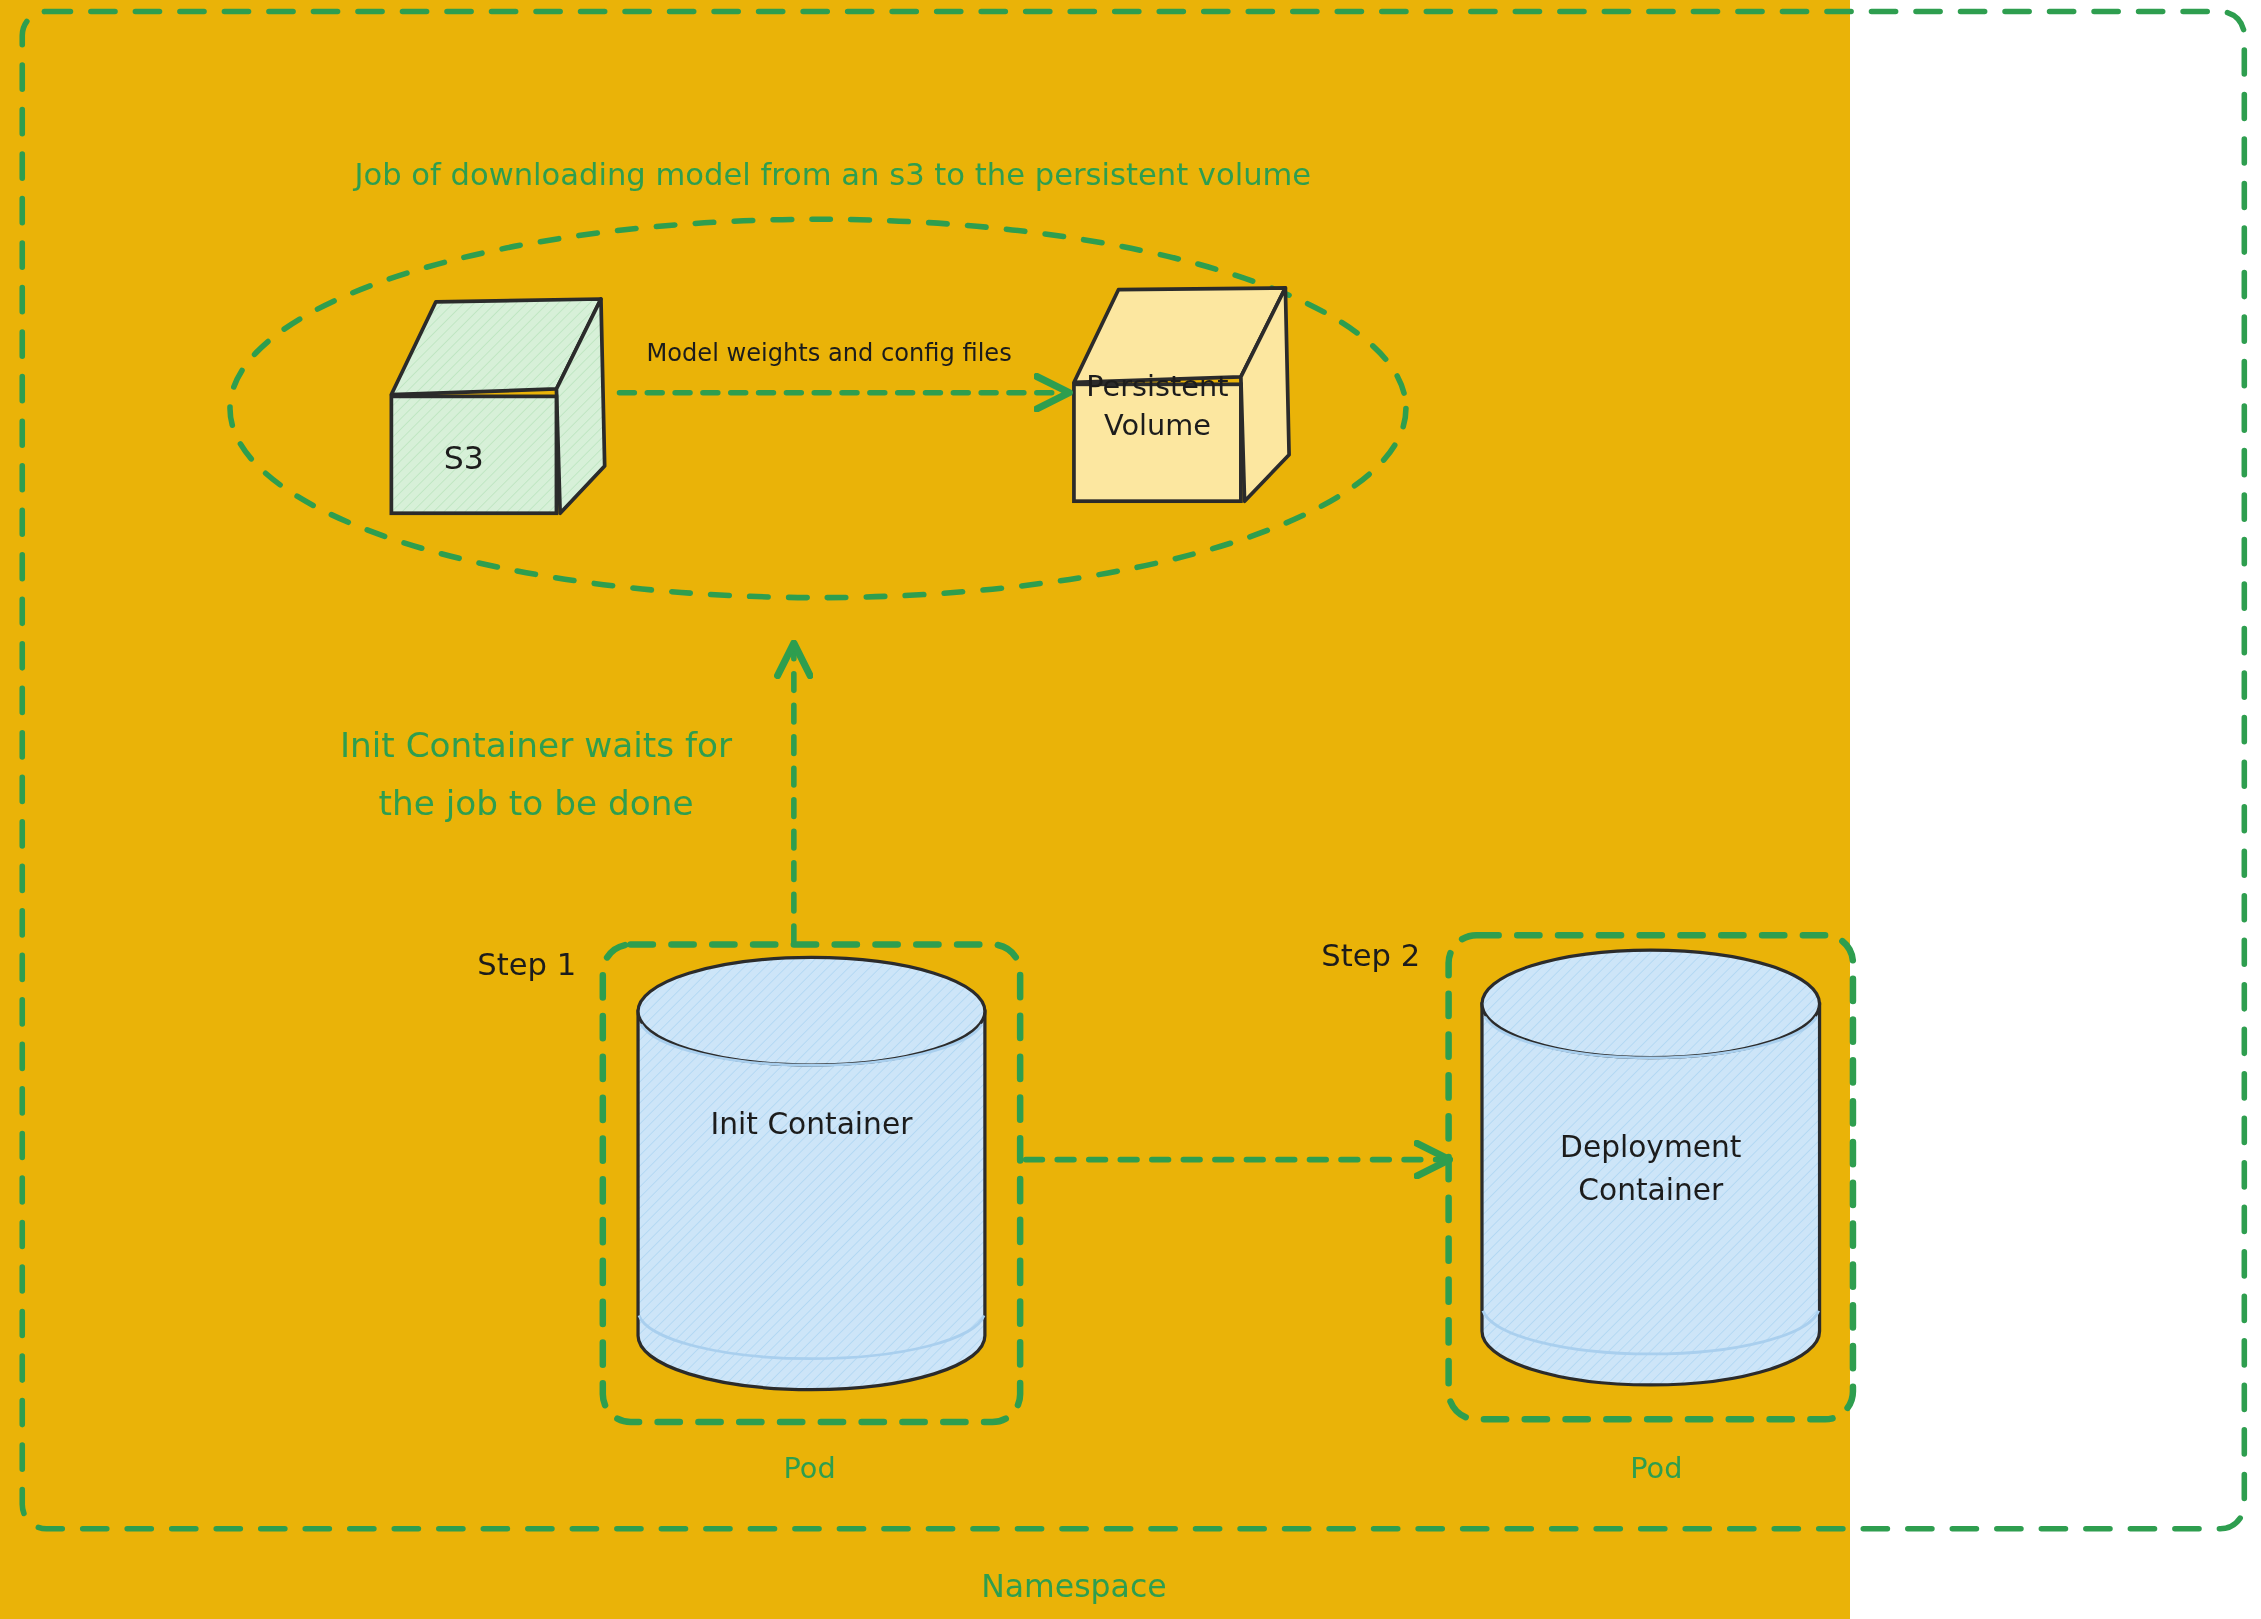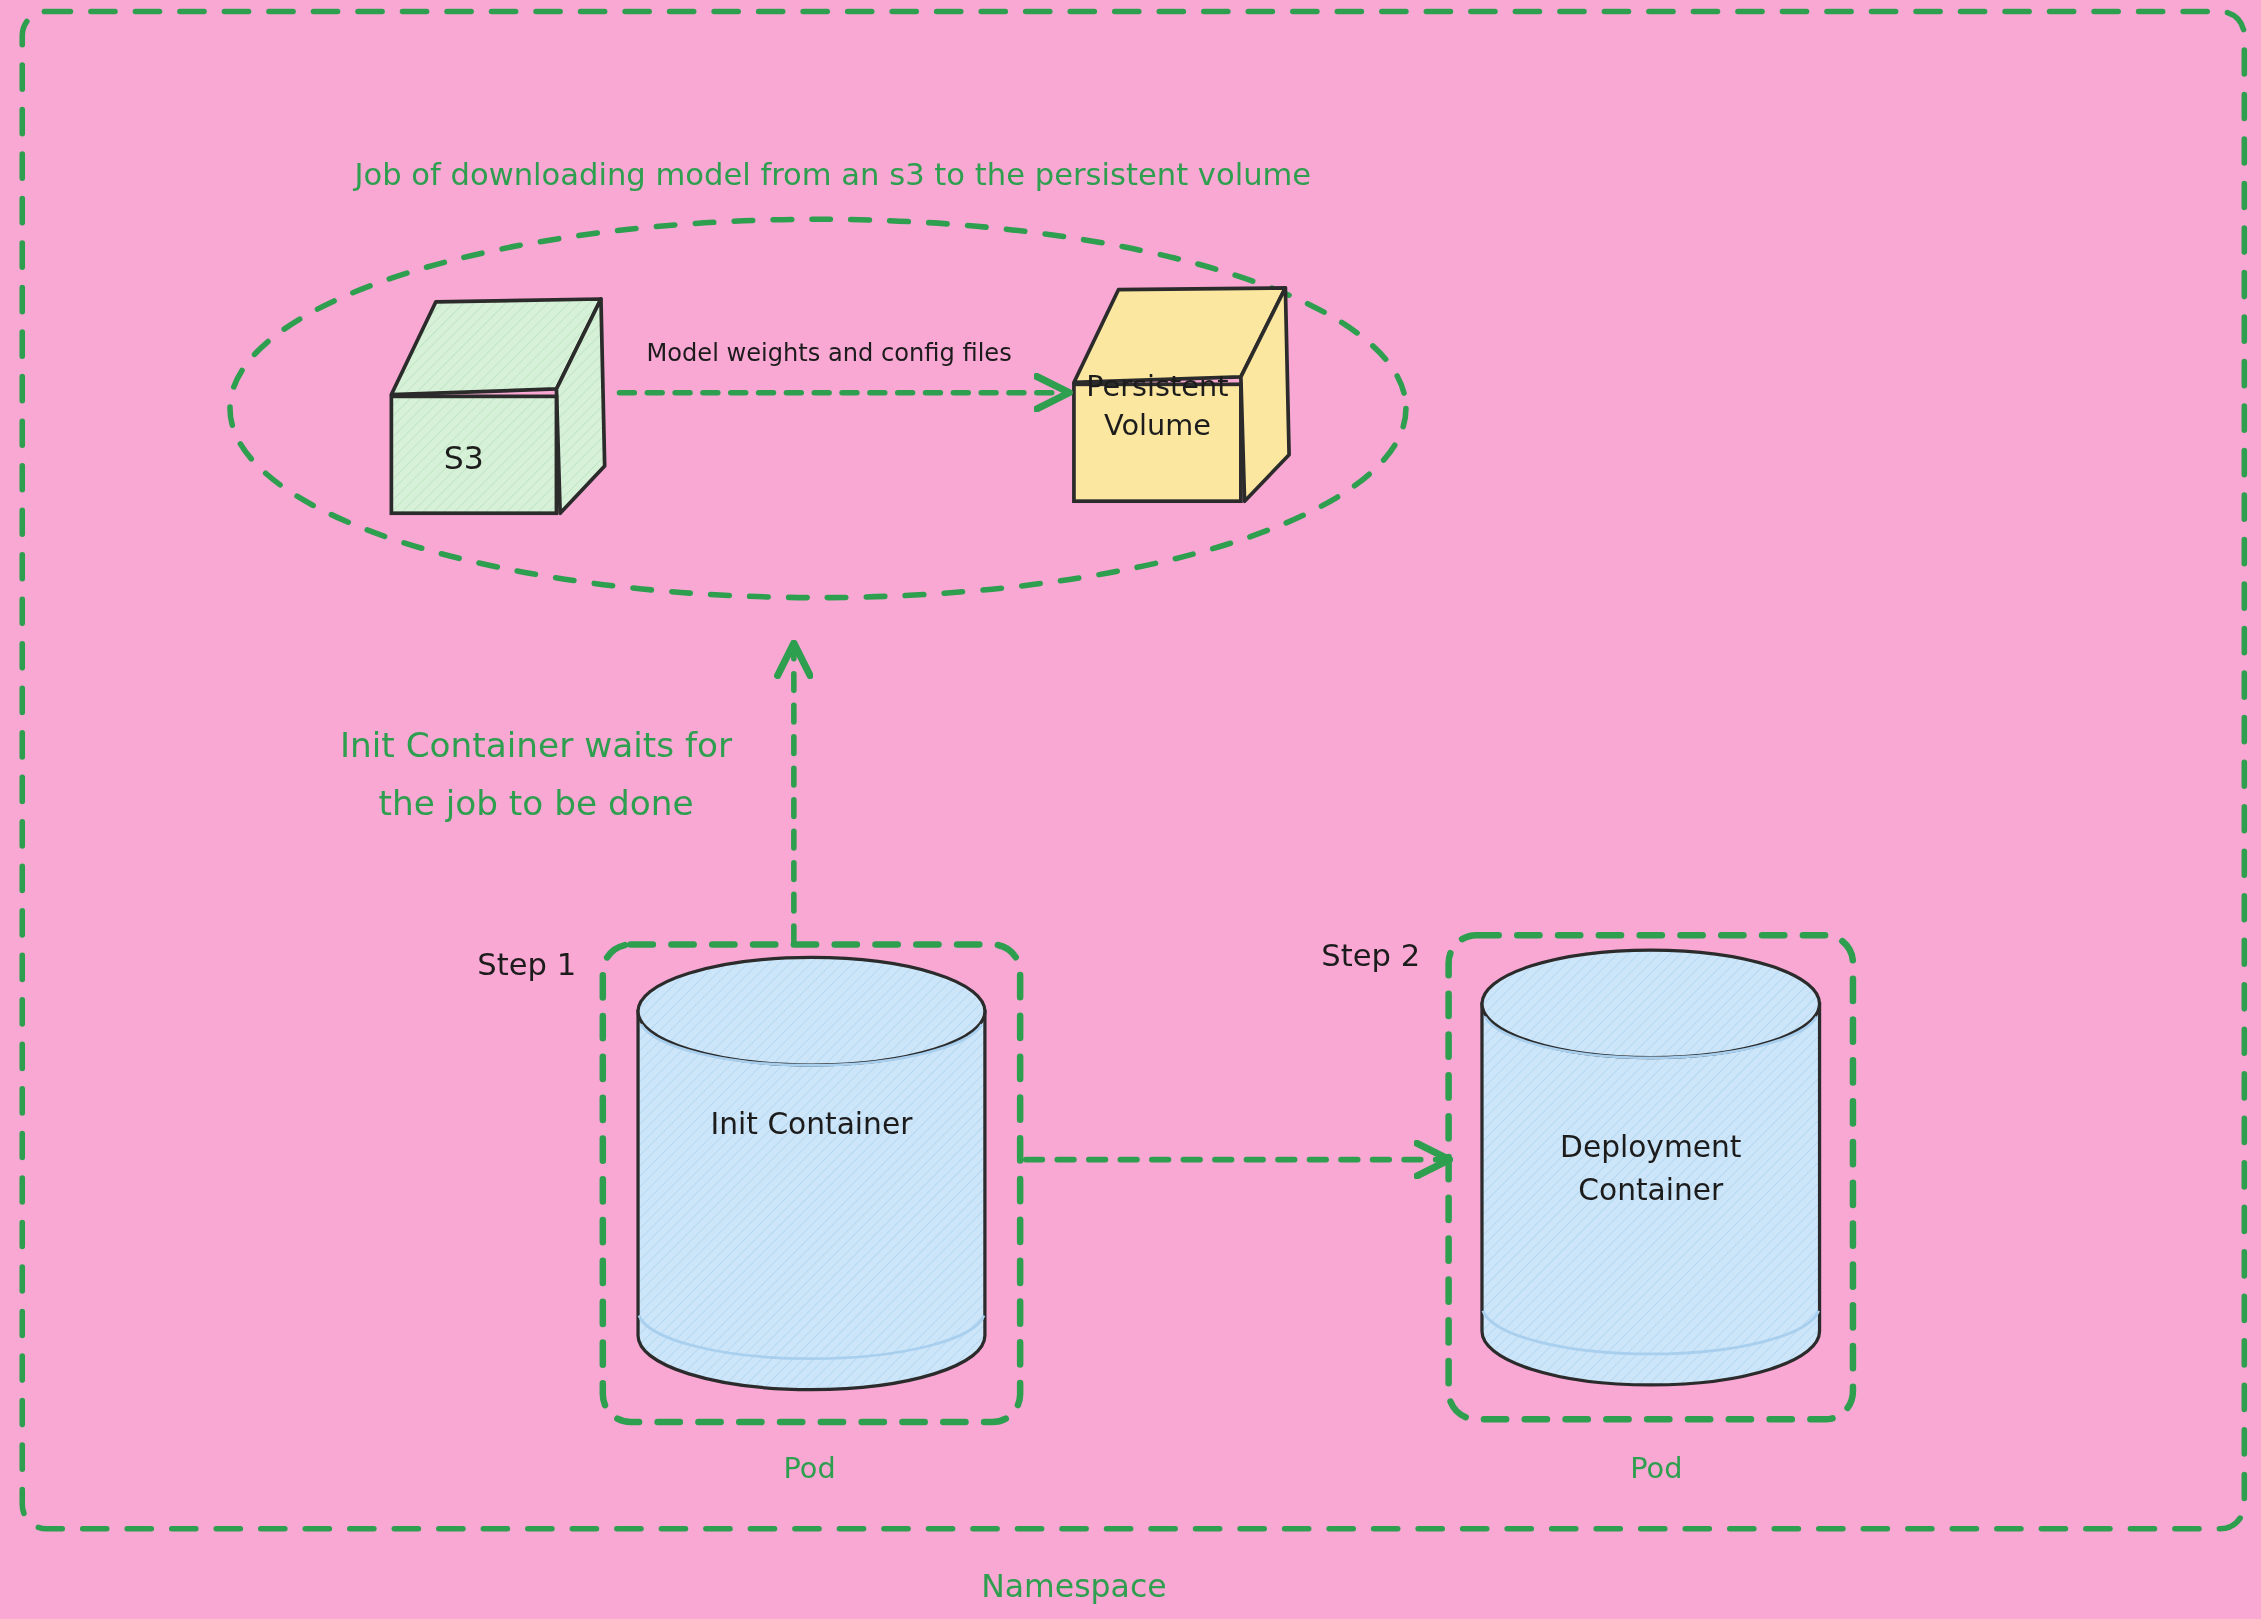--- a/index.html
+++ b/index.html
@@ -1,18 +1,18 @@
 <!DOCTYPE html>
 <html style="font-size:15px"><head>
 <meta charset="utf-8">
 <style>
   html,body{margin:0;padding:0;background:#ffffff;}
   body{width:2261px;height:1620px;overflow:hidden;
        font-family:"DejaVu Sans",sans-serif;}
-  #stage{position:relative;width:2261px;height:1620px;background:#f9a8d4;}
+  #stage{position:relative;width:1850px;height:1620px;background:#eab308;}
   svg#canvas{position:absolute;left:0;top:0;width:2261px;height:1620px;}
   .hand{font-family:"DejaVu Sans",sans-serif;}
   text{dominant-baseline:middle;}
 </style>
 </head>
 <body>
 
 <div id="stage">
 <svg id="canvas" viewBox="0 0 2438 1746" xmlns="http://www.w3.org/2000/svg">
 

